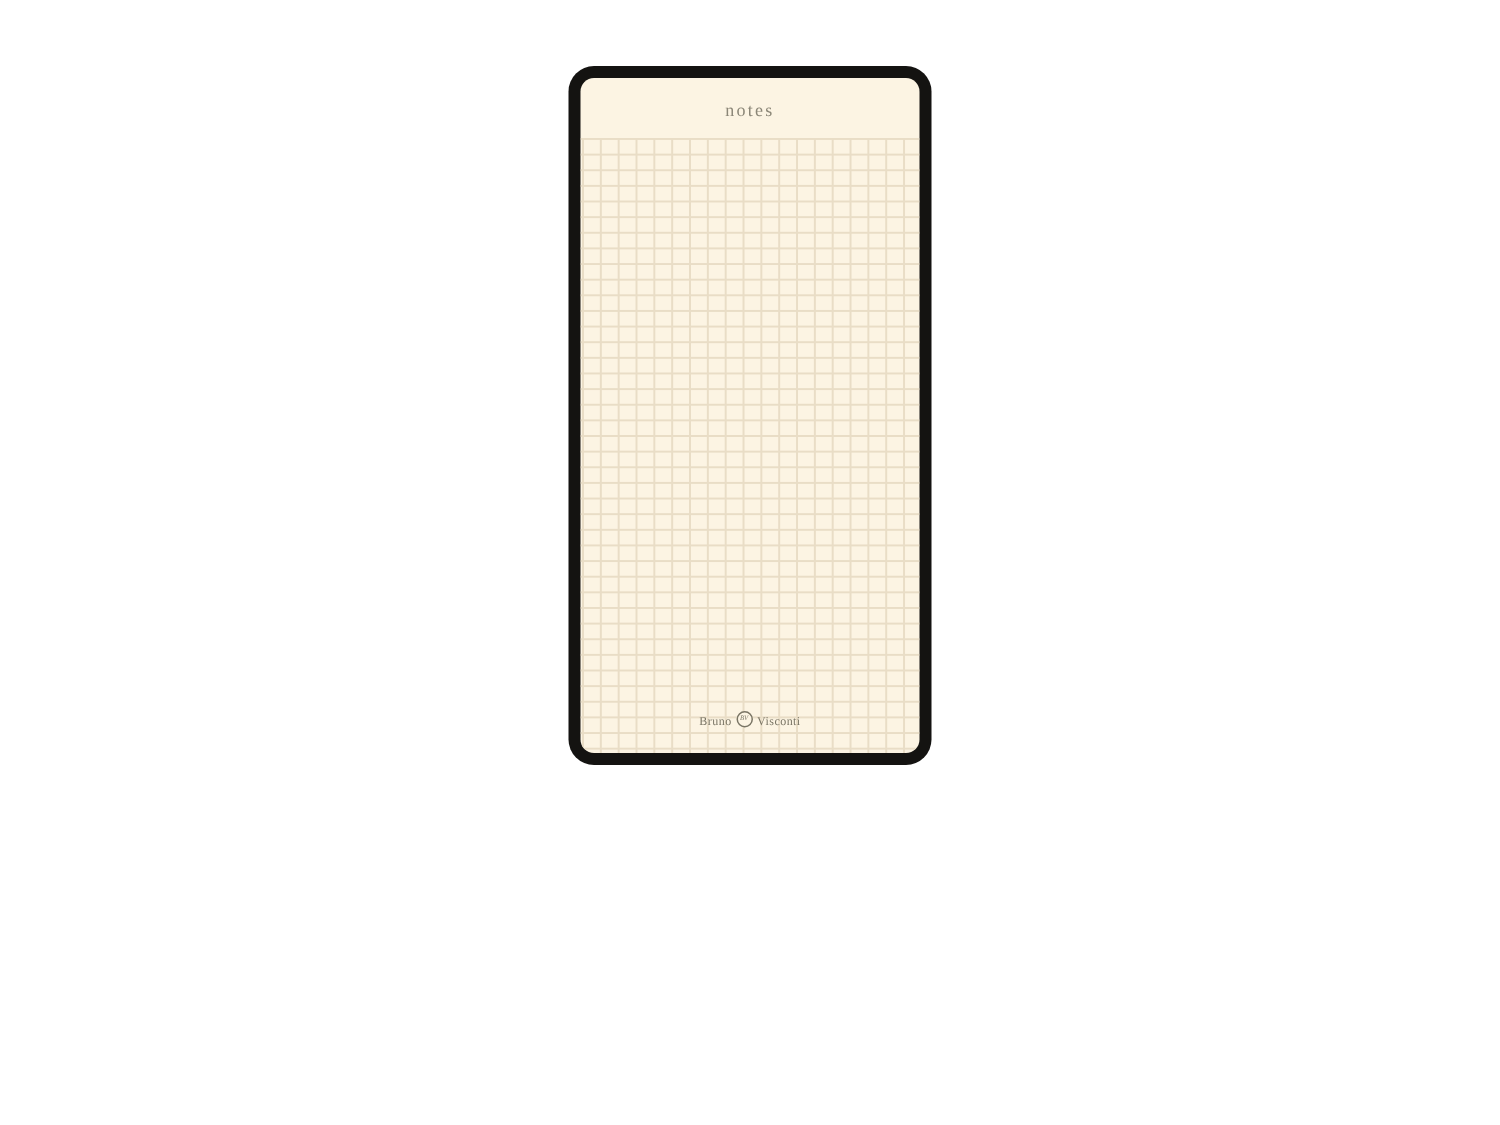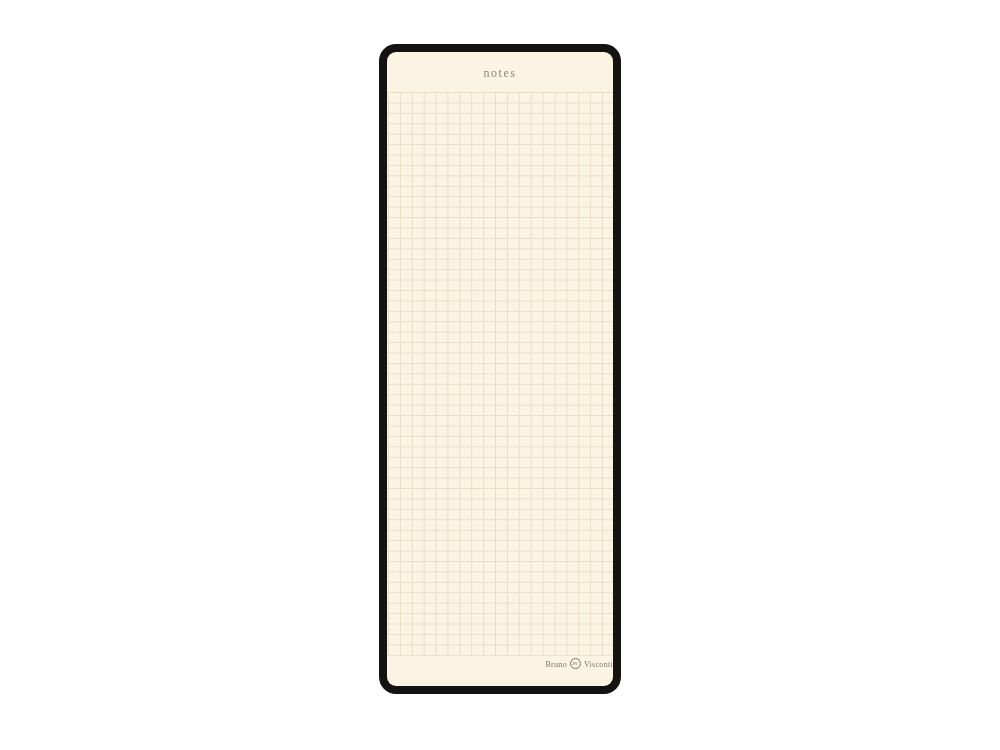--- a/index.html
+++ b/index.html
@@ -18,21 +18,21 @@
     height: 750px;
     background: var(--page-background, #ffffff);
   }
 
   
   .pad {
     position: absolute;
     left: 379px;
     top: 44px;
     width: 242px;
-    height: 650px;
+    height: 466px;
     background: var(--frame, #141311);
     border-radius: 17px;
     padding-left: 24px;
   }
 
   
   .paper {
     position: absolute;
     left: 8px;
     top: 8px;
@@ -71,21 +71,21 @@
   }
 
   
   .brand {
     position: absolute;
     bottom: 15px;
     left: 0;
     width: 100%;
     display: flex;
     align-items: center;
-    justify-content: flex-end;
+    justify-content: center;
     gap: 2px;
     color: var(--brand-text, #7a7565);
     font-size: 8px;
     line-height: 12px;
     white-space: nowrap;
   }
 
   .brand .word {
     letter-spacing: 0.3px;
   }

